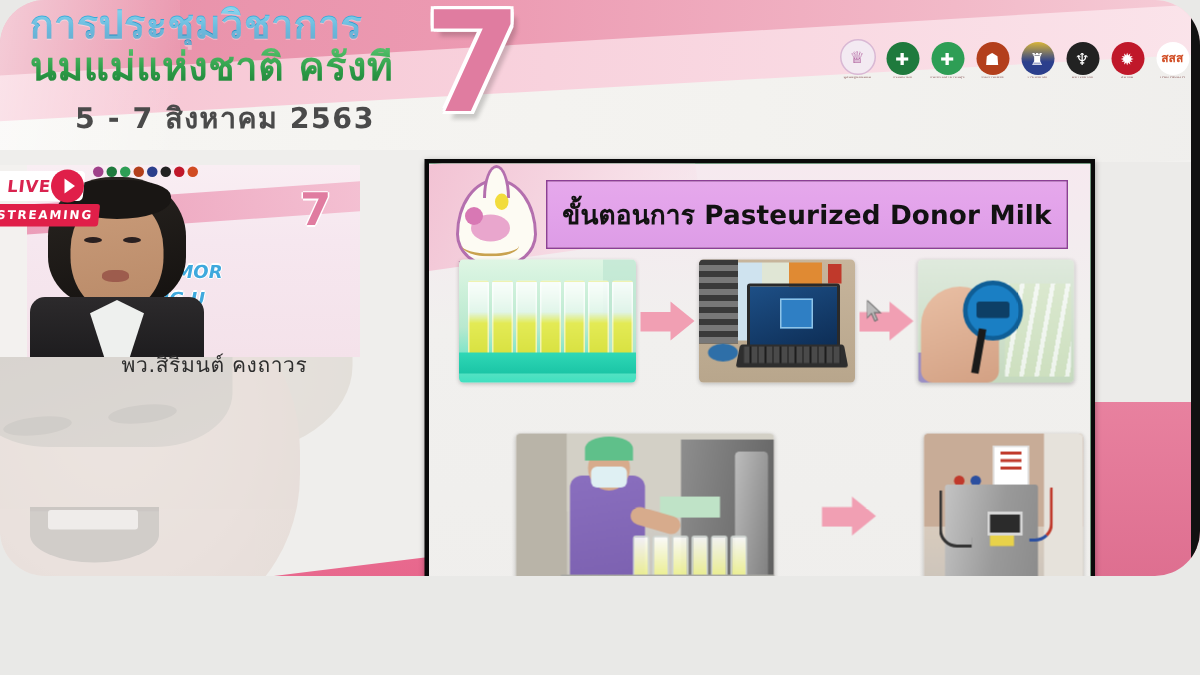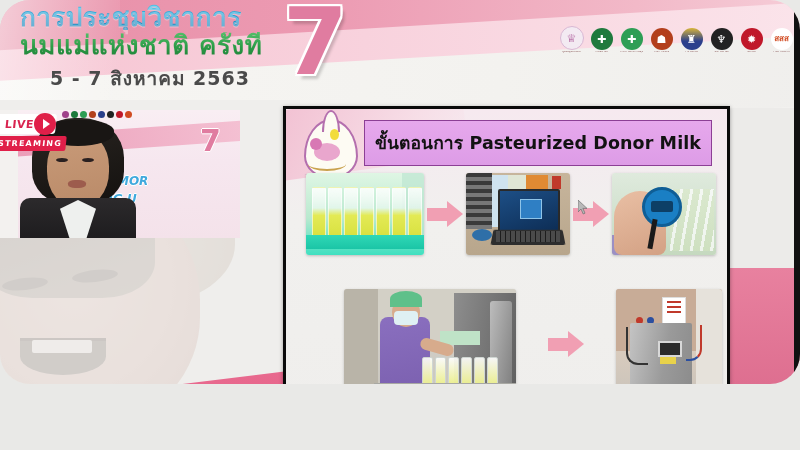--- a/index.html
+++ b/index.html
@@ -395,20 +395,21 @@
 
     <div class="live-badge">
       <div class="lb-top">LIVE</div>
       <div class="lb-play">
           <i></i>
         </div>
       <div class="lb-bot">STREAMING</div>
     </div>
   </div>
 
+  <div class="speaker-name">พว.สิริมนต์  คงถาวร</div>
 
   <div class="slide-frame">
     <div class="slide">
       <div class="slide-bg"></div>
       <div class="slide-swoosh"></div>
 
       <div class="hmb-logo">
         <div class="hmb-drop"></div>
         <div class="hmb-dot"></div>
         <div class="hmb-baby"></div>

